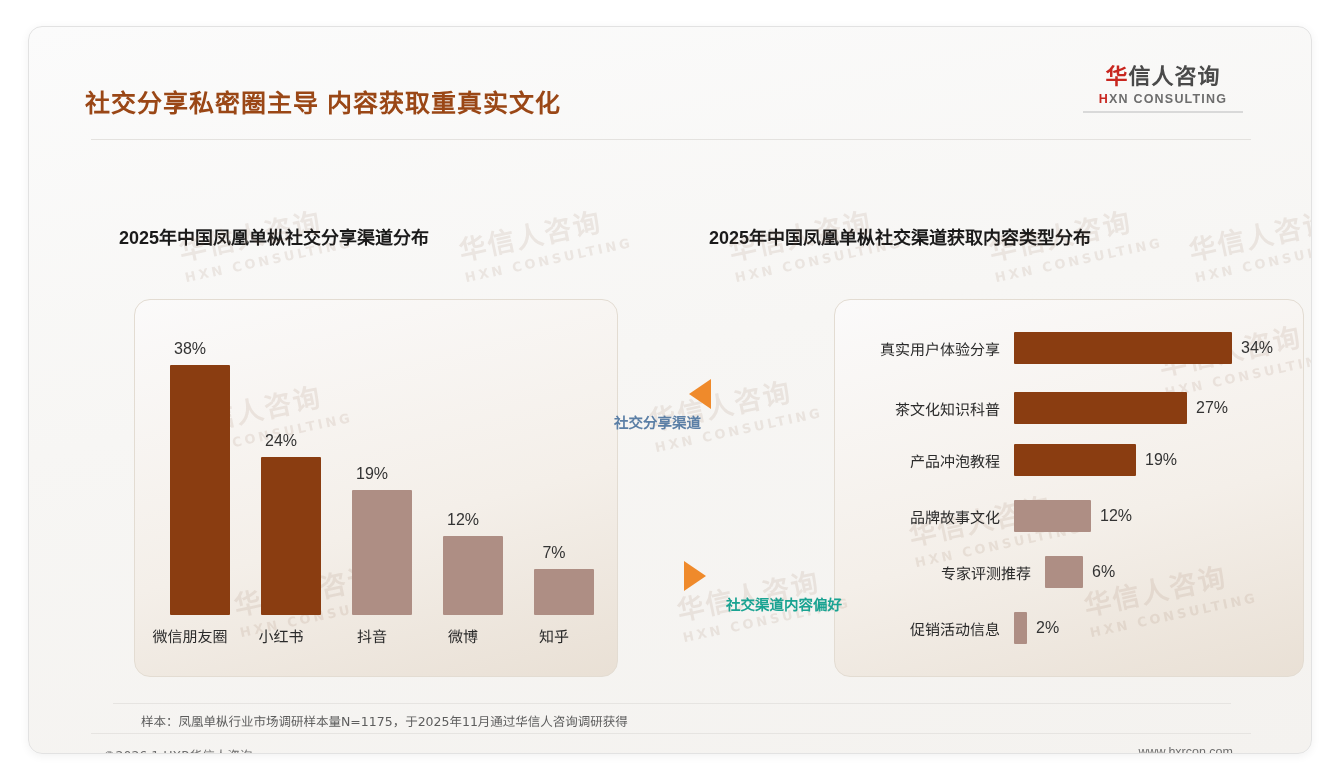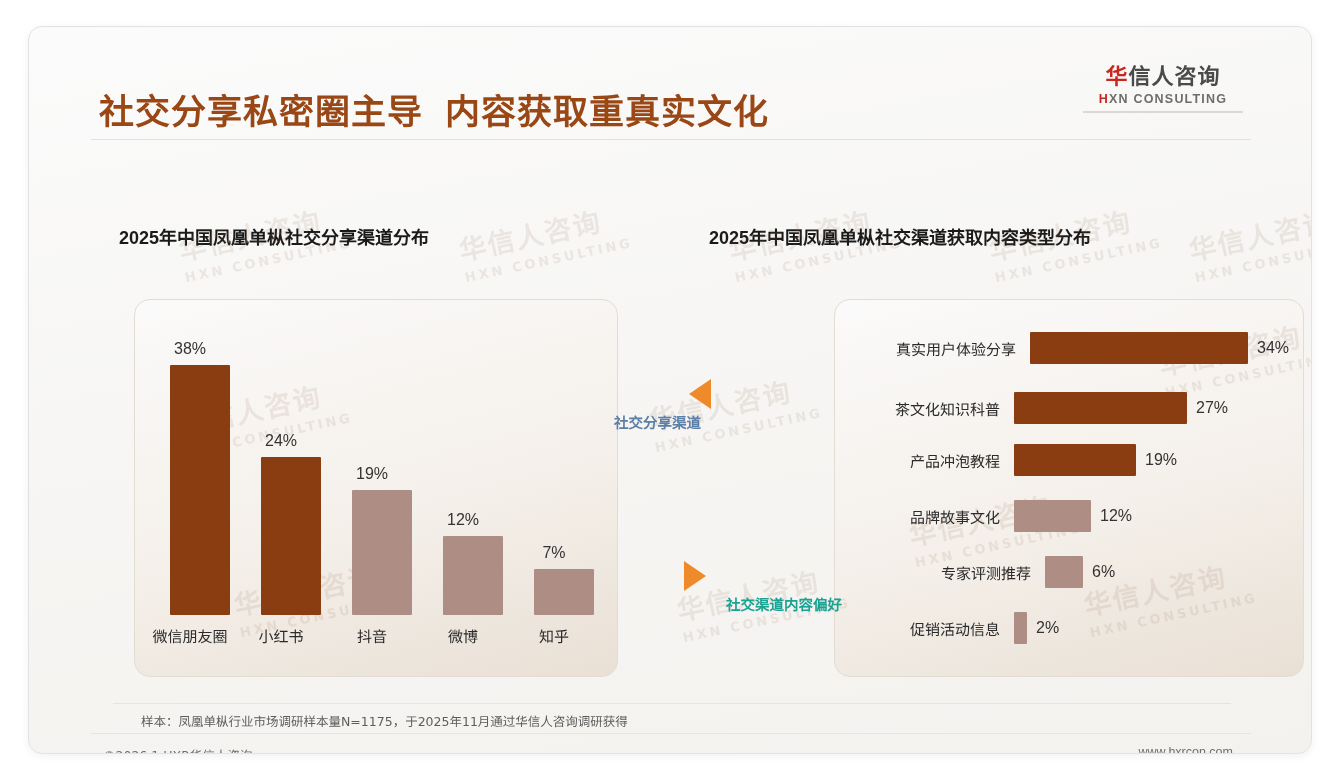--- a/index.html
+++ b/index.html
@@ -32,28 +32,28 @@
 
   
   .header {
     position: absolute;
     left: 0; top: 0;
     width: 100%;
     height: 100px;
   }
   .slide-title {
     position: absolute;
-    left: 70px;
+    left: 56px;
     top: 56px;
-    font-size: 35px;
+    font-size: 25px;
     font-weight: bold;
     color: #9a4716;
     letter-spacing: 1px;
     white-space: nowrap;
-    font-family: Liberation Mono, monospace;
+    font-family: Liberation Sans, sans-serif;
   }
   .header-rule {
     position: absolute;
     left: 62px;
     top: 112px;
     width: 1160px;
     height: 1px;
     background: #e4e2df;
   }
 
@@ -370,21 +370,21 @@
         <div class="vbar-label">微博</div>
       </div>
       <div class="vbar-group" style="left: 400px;">
         <div class="vbar-value">7%</div>
         <div class="vbar" style="height: 46px; background: rgb(174, 142, 132);"></div>
         <div class="vbar-label">知乎</div>
       </div>
     </div>
 
   <div class="hchart" id="hchart">
-      <div class="hrow" style="top: 32px; margin-left: 16px;">
+      <div class="hrow" style="top: 32px;">
         <div class="hrow-label">真实用户体验分享</div>
         <div class="hbar" style="width: 218px; background: rgb(138, 61, 17);"></div>
         <div class="hrow-value">34%</div>
       </div>
       <div class="hrow" style="top: 92px;">
         <div class="hrow-label">茶文化知识科普</div>
         <div class="hbar" style="width: 173px; background: rgb(138, 61, 17);"></div>
         <div class="hrow-value">27%</div>
       </div>
       <div class="hrow" style="top: 144px;">

